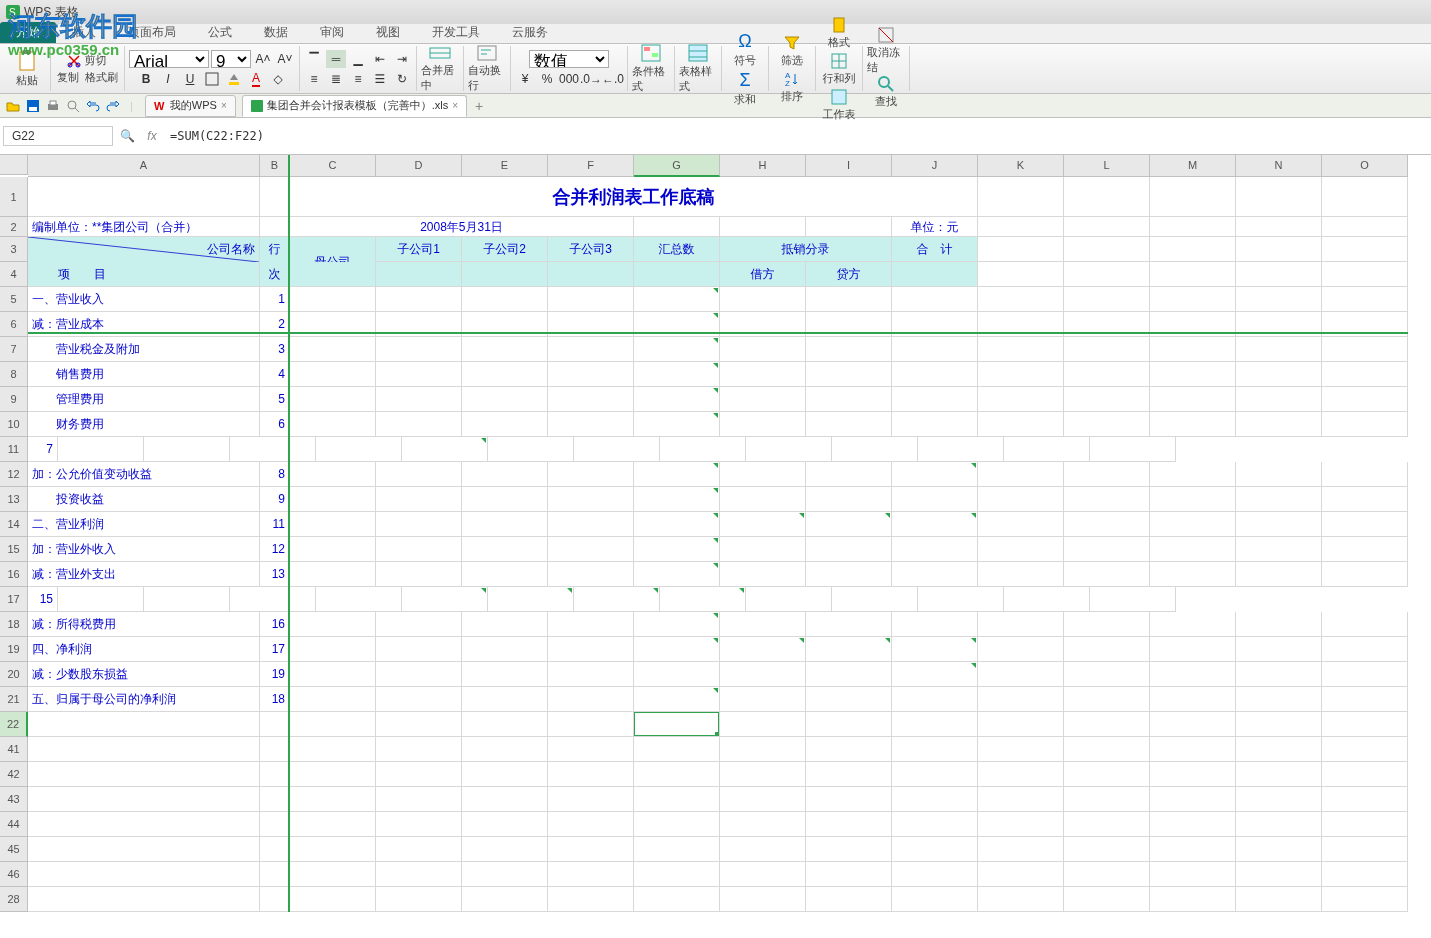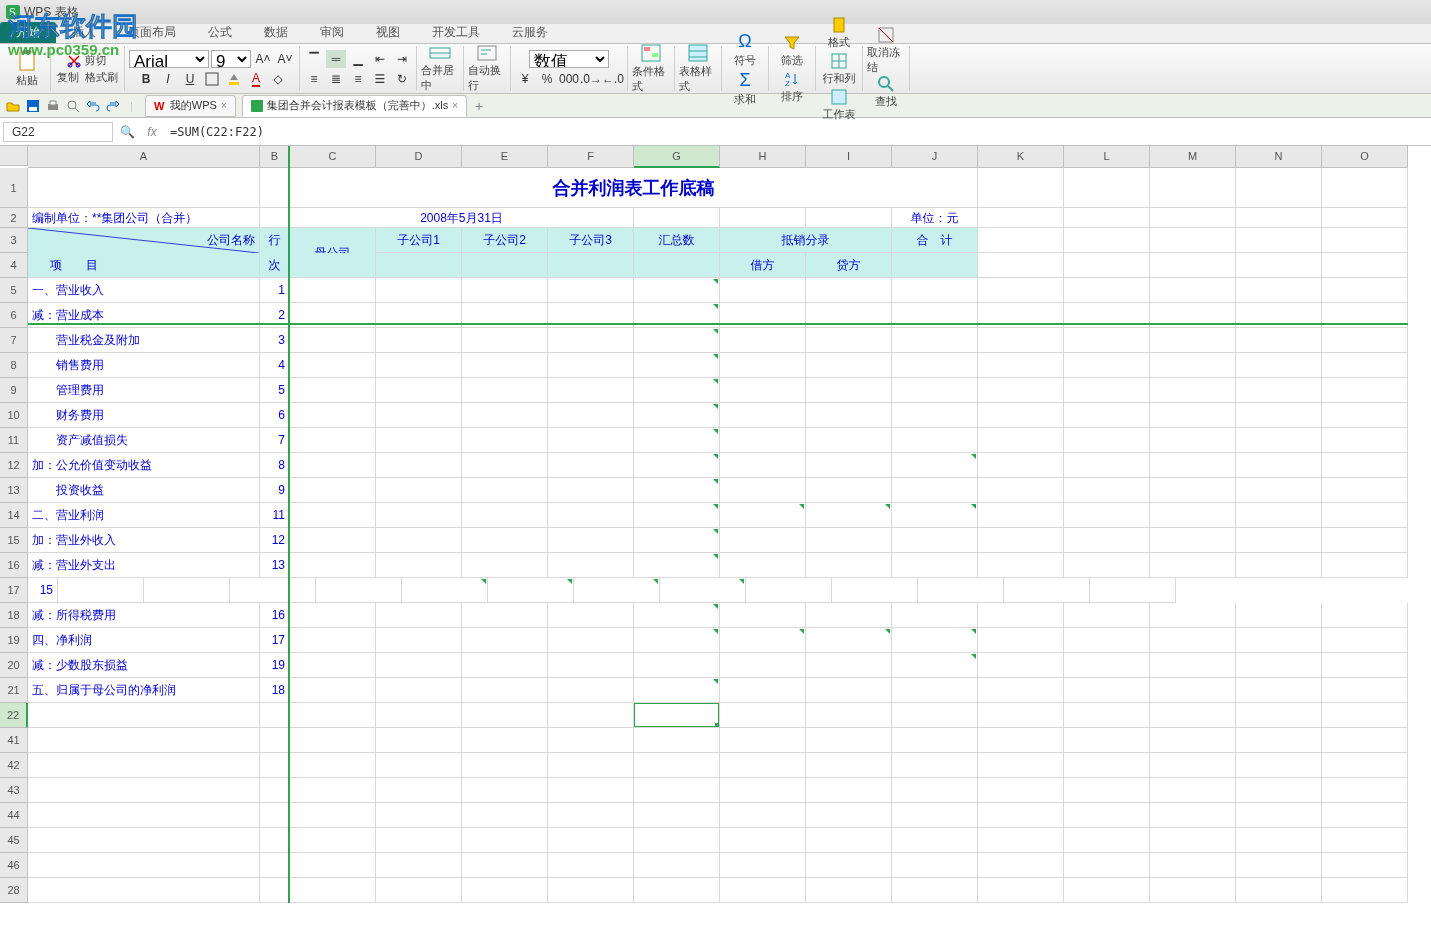--- a/index.html
+++ b/index.html
@@ -28,21 +28,21 @@
 .watermark { position: absolute; left: 0; top: 0; pointer-events: none; z-index: 100; opacity: 0.9; }
 
 
 .qa-row { height: 24px; background: #eef1ea; border-bottom: 1px solid #c0c0c0; display: flex; align-items: center; padding-left: 4px; gap: 2px; font-size: 11px; }
 .qa-ico { width: 18px; height: 18px; display: flex; align-items: center; justify-content: center; }
 .doc-tab { display: flex; align-items: center; height: 22px; padding: 0 8px; border: 1px solid #c0c0c0; background: #f8f8f8; margin-left: 4px; border-radius: 3px 3px 0 0; gap: 4px; font-size: 11px; }
 .doc-tab.active { background: #ffffff; border-bottom-color: #fff; }
 .doc-close { font-size: 10px; color: #888; }
 
 
-.fbar { height: 28px; border-bottom: 1px solid #c0c0c0; display: flex; align-items: center; background: #fff; font-size: 12px; }
+.fbar { height: 37px; border-bottom: 1px solid #c0c0c0; display: flex; align-items: center; background: #fff; font-size: 12px; }
 .nbox { width: 110px; border: 1px solid #ccc; margin: 0 3px; padding: 2px 20px 2px 8px; background: #fff; }
 .fbar-ico { width: 24px; display: flex; justify-content: center; color: #888; }
 .finput { flex: 1; padding: 2px 6px; font-family: Consolas, monospace; }
 
 
 .sheet { position: relative; display: flex; }
 .corner { width: 28px; height: 20px; background: #e8e8e8; border-right: 1px solid #c0c0c0; border-bottom: 1px solid #c0c0c0; }
 .colhdr { background: #e8e8e8; border-right: 1px solid #c0c0c0; border-bottom: 1px solid #c0c0c0; text-align: center; font-size: 11px; color: #555; line-height: 20px; }
 .colhdr.sel { background: #d0e8d0; border-bottom: 2px solid #2ea44f; }
 .rowhdr { height: 25px; background: #e8e8e8; border-right: 1px solid #c0c0c0; border-bottom: 1px solid #c0c0c0; text-align: center; font-size: 11px; color: #555; line-height: 25px; }
@@ -448,21 +448,21 @@
           <div class="gcell hdr-cell blue center" style="width:172px">抵销分录</div>
           <div class="gcell colJ hdr-cell blue center">合　计</div>
           <div class="gcell colK"></div>
             <div class="gcell colL"></div>
             <div class="gcell colM"></div>
             <div class="gcell colN"></div>
             <div class="gcell colO"></div>
         </div>
 
         <div class="grow">
-          <div class="gcell colA hdr-cell blue" style="padding-left:22px">项　　目</div>
+          <div class="gcell colA hdr-cell blue" style="padding-left:30px">项　　目</div>
           <div class="gcell colB hdr-cell blue center">次</div>
           <div class="gcell colC hdr-cell"></div>
           <div class="gcell colD hdr-cell"></div>
           <div class="gcell colE hdr-cell"></div>
           <div class="gcell colF hdr-cell"></div>
           <div class="gcell colG hdr-cell"></div>
           <div class="gcell colH hdr-cell blue center">借方</div>
           <div class="gcell colI hdr-cell blue center">贷方</div>
           <div class="gcell colJ hdr-cell"></div>
           <div class="gcell colK"></div>
@@ -581,21 +581,20 @@
               <div class="gcell colH"></div>
               <div class="gcell colI"></div>
               <div class="gcell colJ"></div>
               <div class="gcell colK"></div>
               <div class="gcell colL"></div>
               <div class="gcell colM"></div>
               <div class="gcell colN"></div>
               <div class="gcell colO"></div>
             </div>
             <div class="grow">
-              <div class="gcell colA blue">　　资产减值损失</div>
               <div class="gcell colB blue ralign">7</div>
               <div class="gcell colC"></div>
               <div class="gcell colD"></div>
               <div class="gcell colE"></div>
               <div class="gcell colF"></div>
               <div class="gcell colG" style="position: relative;">
                 <div class="tri"></div>
               </div>
               <div class="gcell colH"></div>
               <div class="gcell colI"></div>

